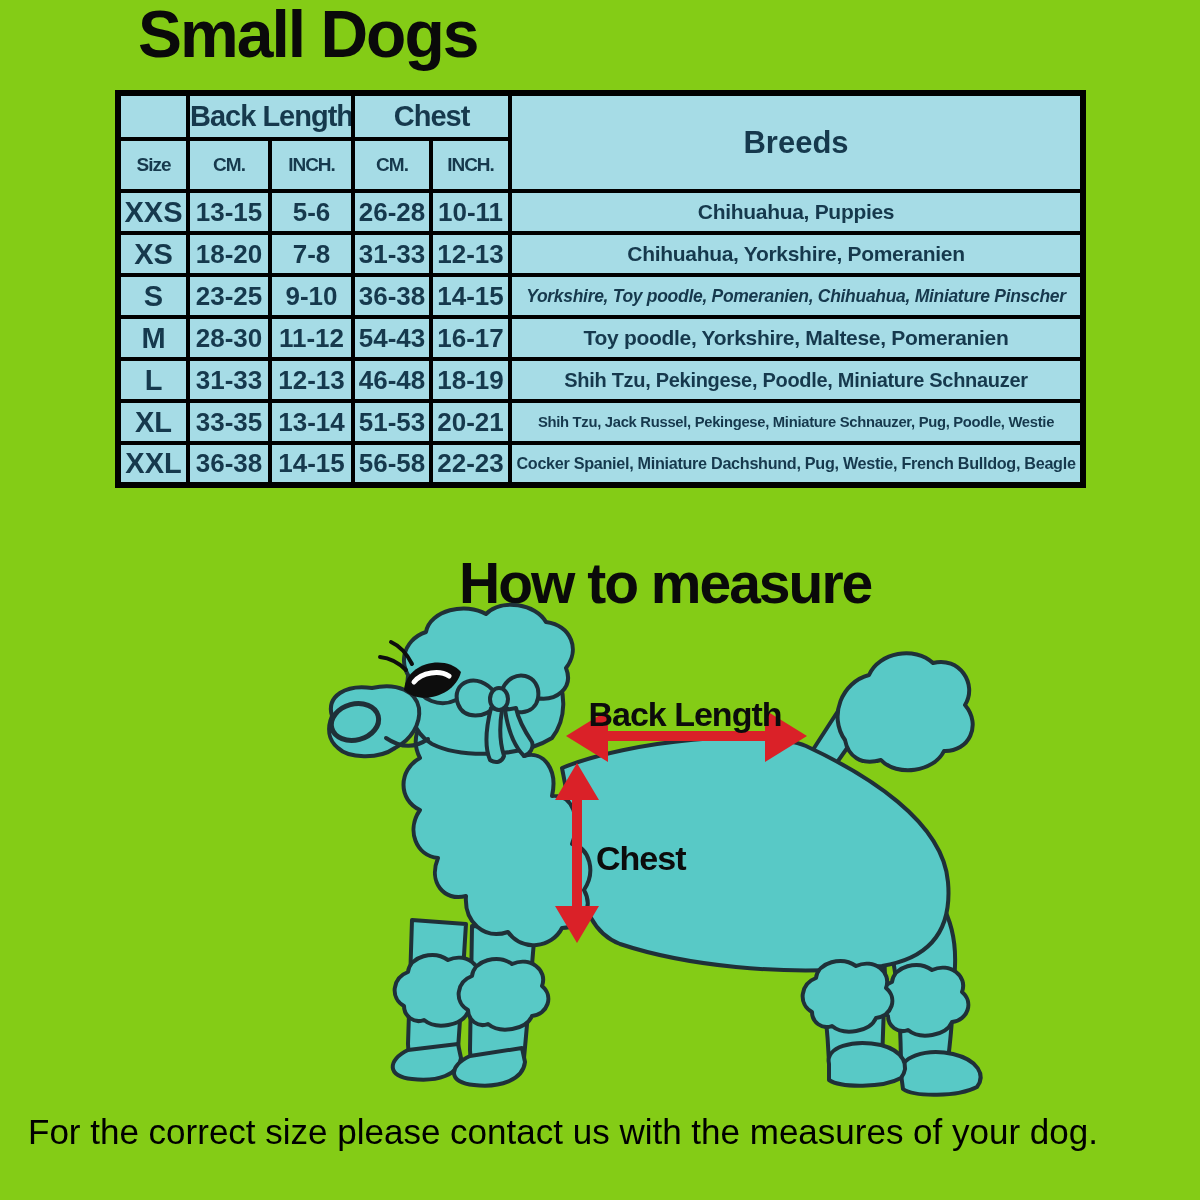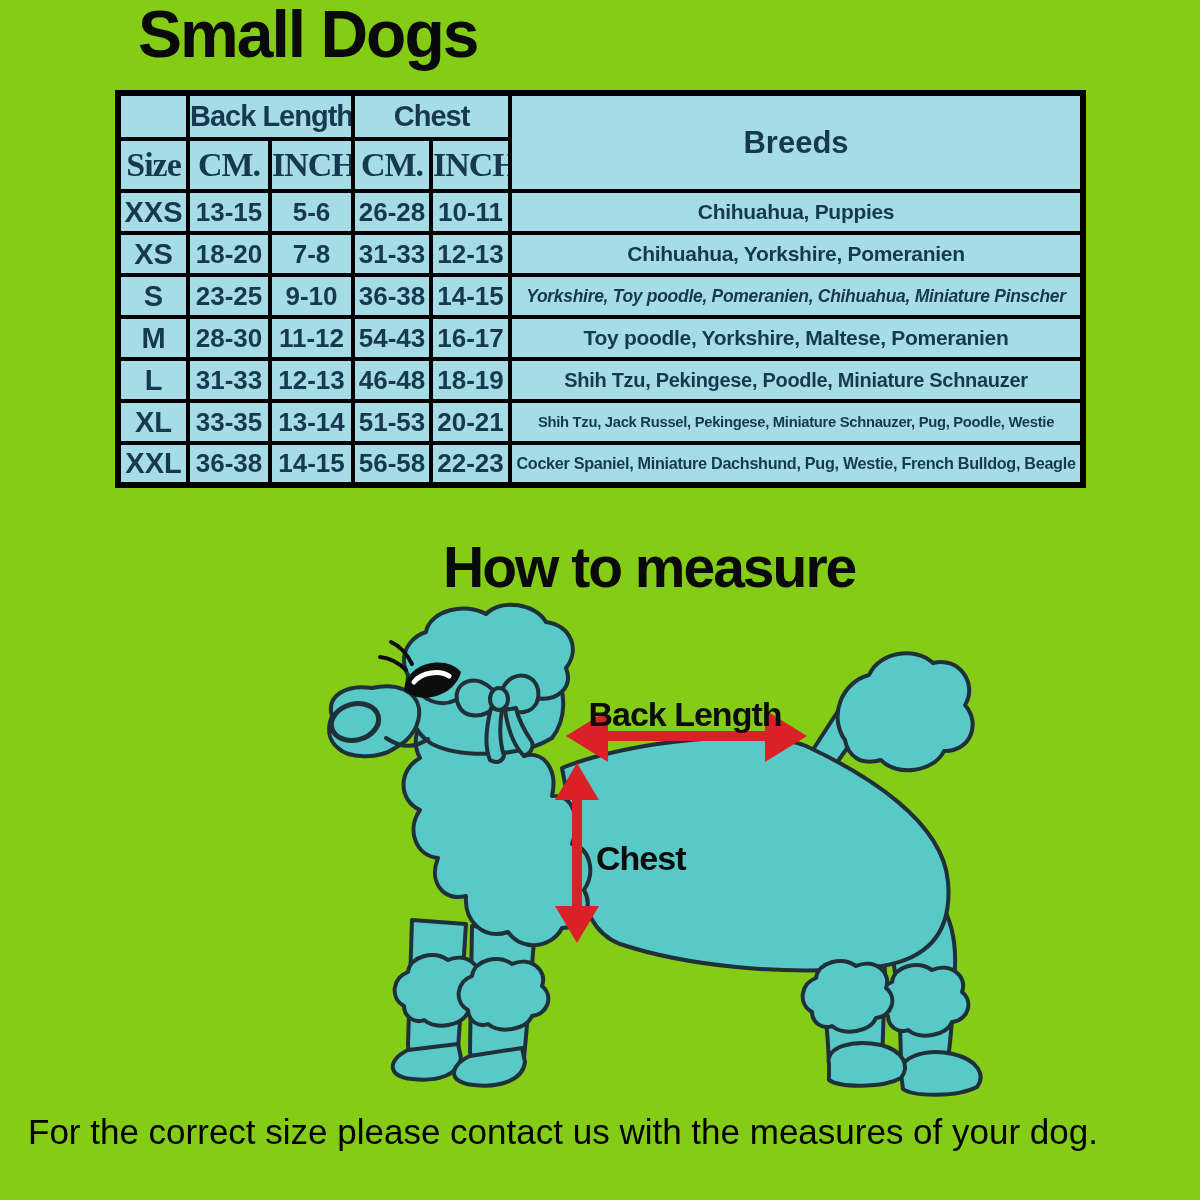--- a/index.html
+++ b/index.html
@@ -27,35 +27,35 @@
     text-align:center;vertical-align:middle;
     color:#16394d;
     padding:0;
     overflow:hidden;white-space:nowrap;
   }
   tr.hrow1{height:46px;}
   tr.hrow2{height:52px;}
   tr.drow{height:42px;}
   td.navyhead{font-size:29px;font-weight:700;letter-spacing:-1px;color:#10293c;}
   td.breedshead{font-size:31px;font-weight:600;color:#10293c;}
-  td.redhead{font-size:34px;font-weight:700;color:#e23c50;letter-spacing:-1px;font-family:Liberation Serif, serif;}
+  td.redhead{font-size:19px;font-weight:700;color:#e23c50;letter-spacing:-1px;}
   td.sizecell{font-size:29px;font-weight:700;margin-top:31px;}
   td.num{font-size:26px;font-weight:700;}
   td.breeds{
     text-align:left;padding-left:7px;
     font-weight:600;font-size:21px;letter-spacing:-0.3px;margin-left:30px;
   }
   td.breeds.fs-m{font-size:20px;}
   td.breeds.fs-s{font-size:17.5px;font-style:italic;}
   td.breeds.fs-xs{font-size:16.2px;}
   td.breeds.fs-xxs{font-size:14.8px;}
   .measure-title{
     position:absolute;left:443px;top:534px;
     font-size:57px;font-weight:700;letter-spacing:-2px;
-    color:#0a0a0a;margin:0;
+    color:#0a0a0a;margin:16px;
   }
   .diagram{
     position:absolute;left:300px;top:598px;
     width:710px;height:505px;
   }
   .notes{
     position:absolute;left:28px;top:1108px;
     font-size:35px;line-height:48px;color:#000;
   }
   .svg-label{

